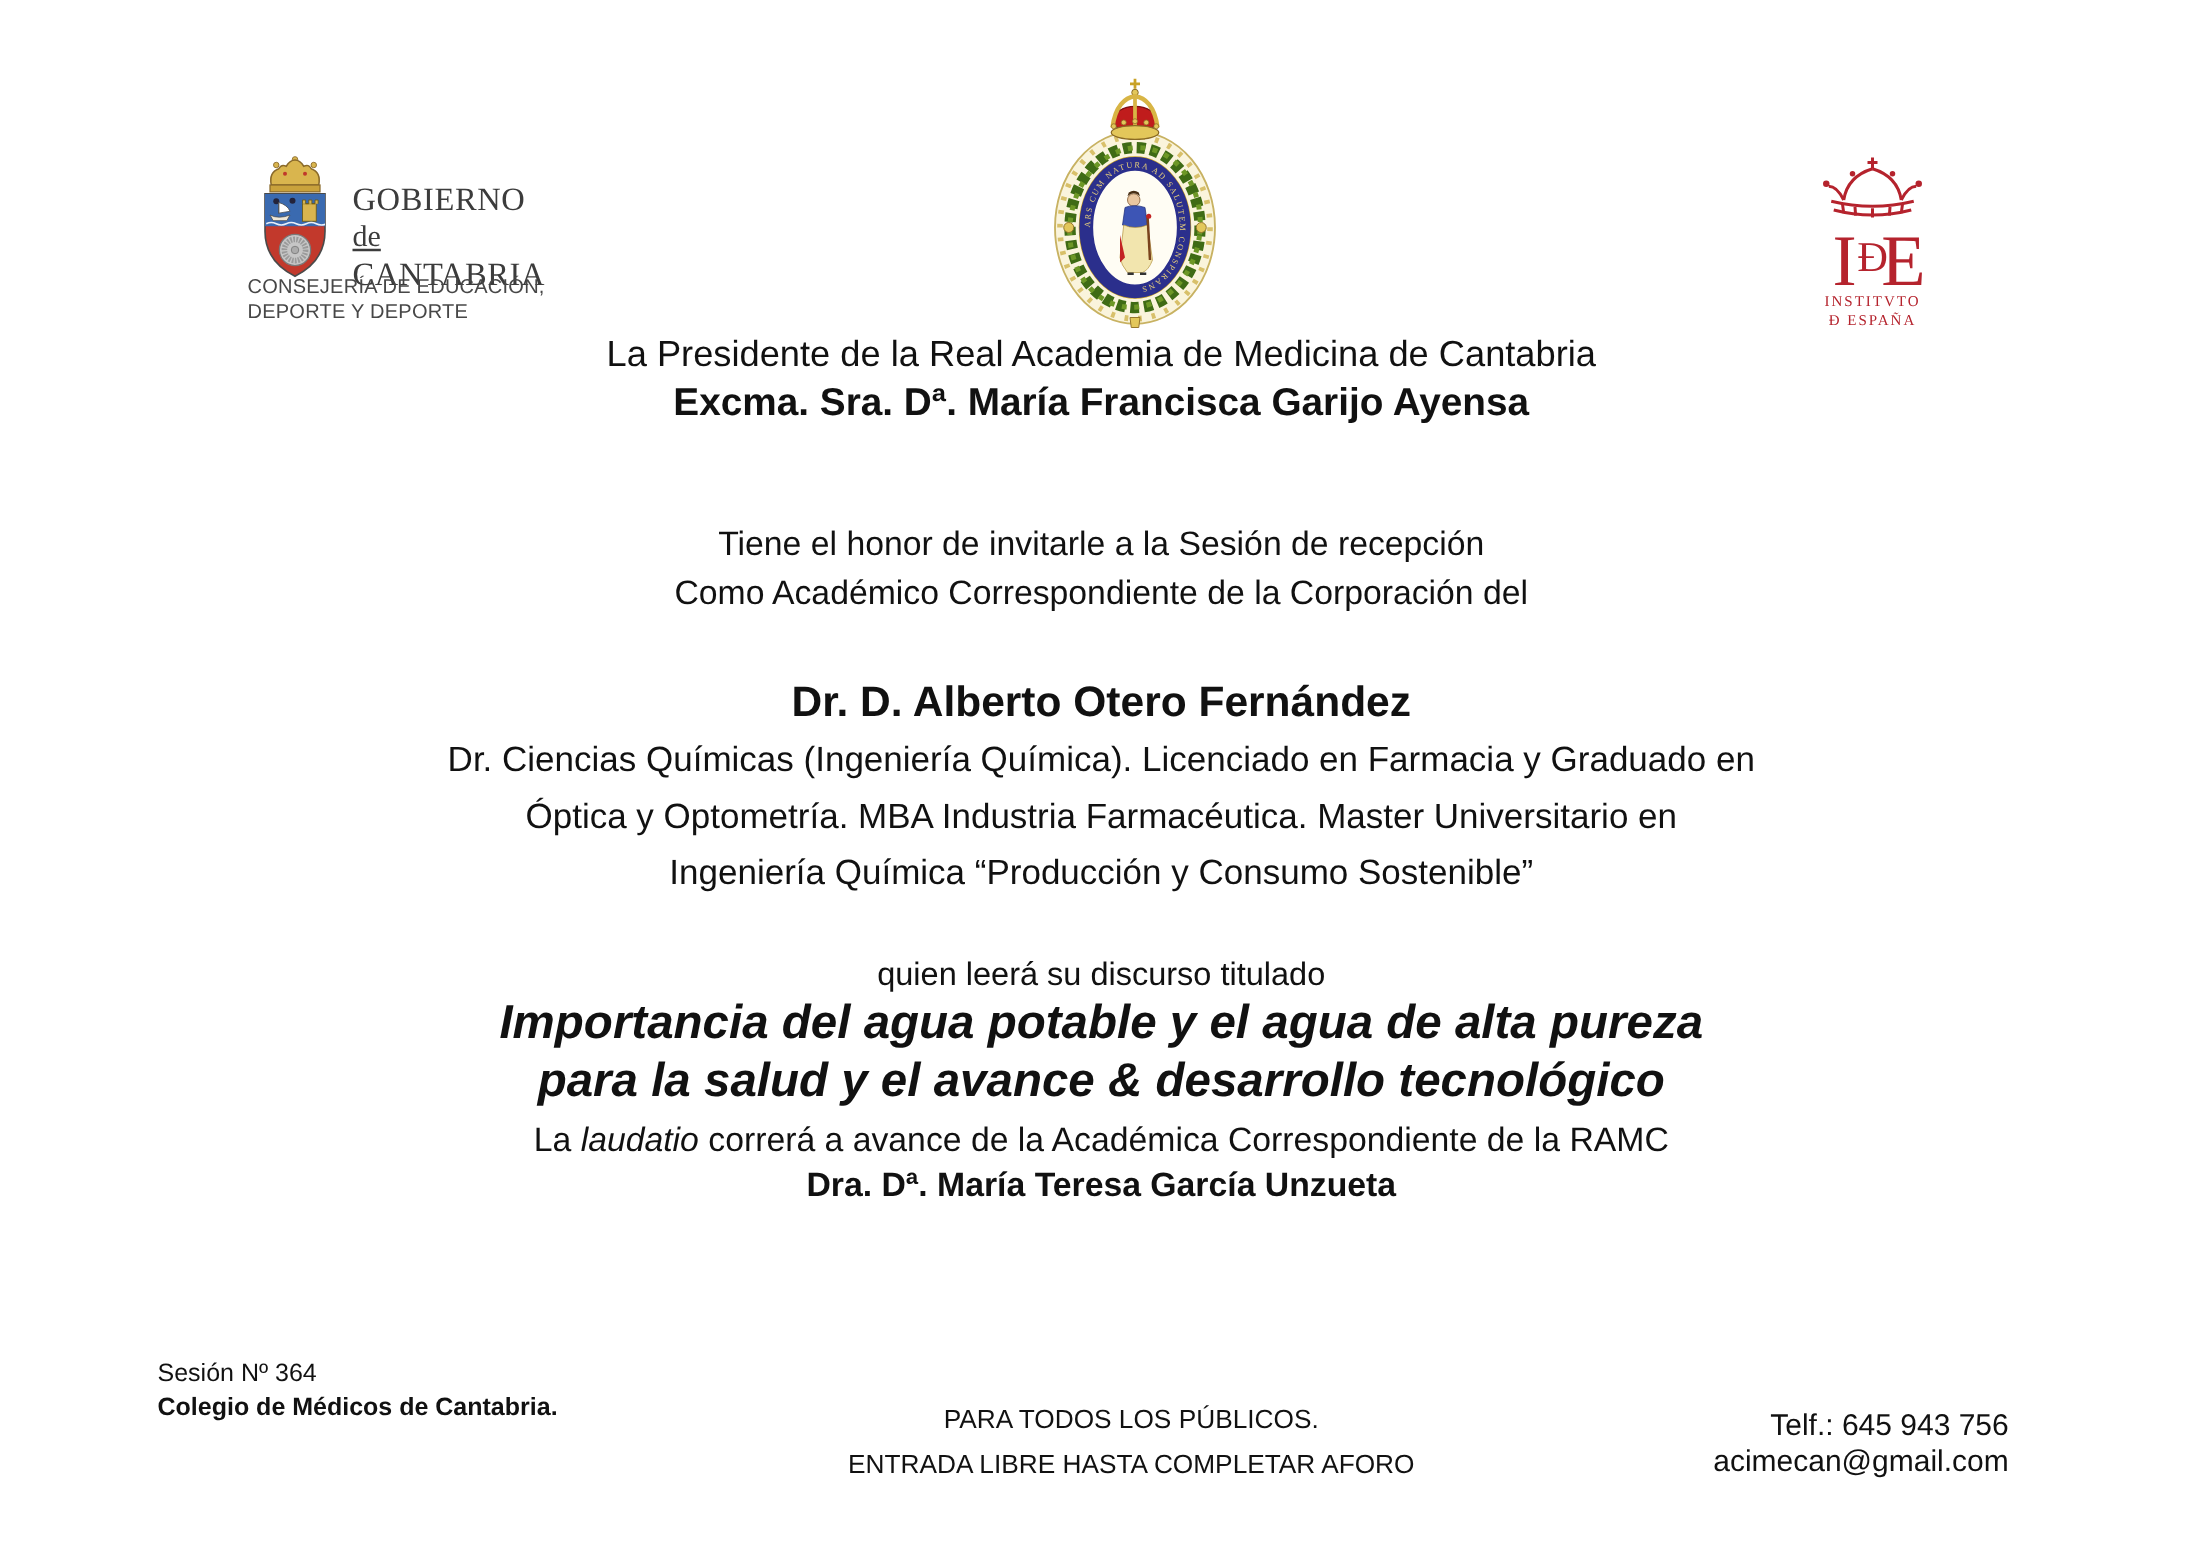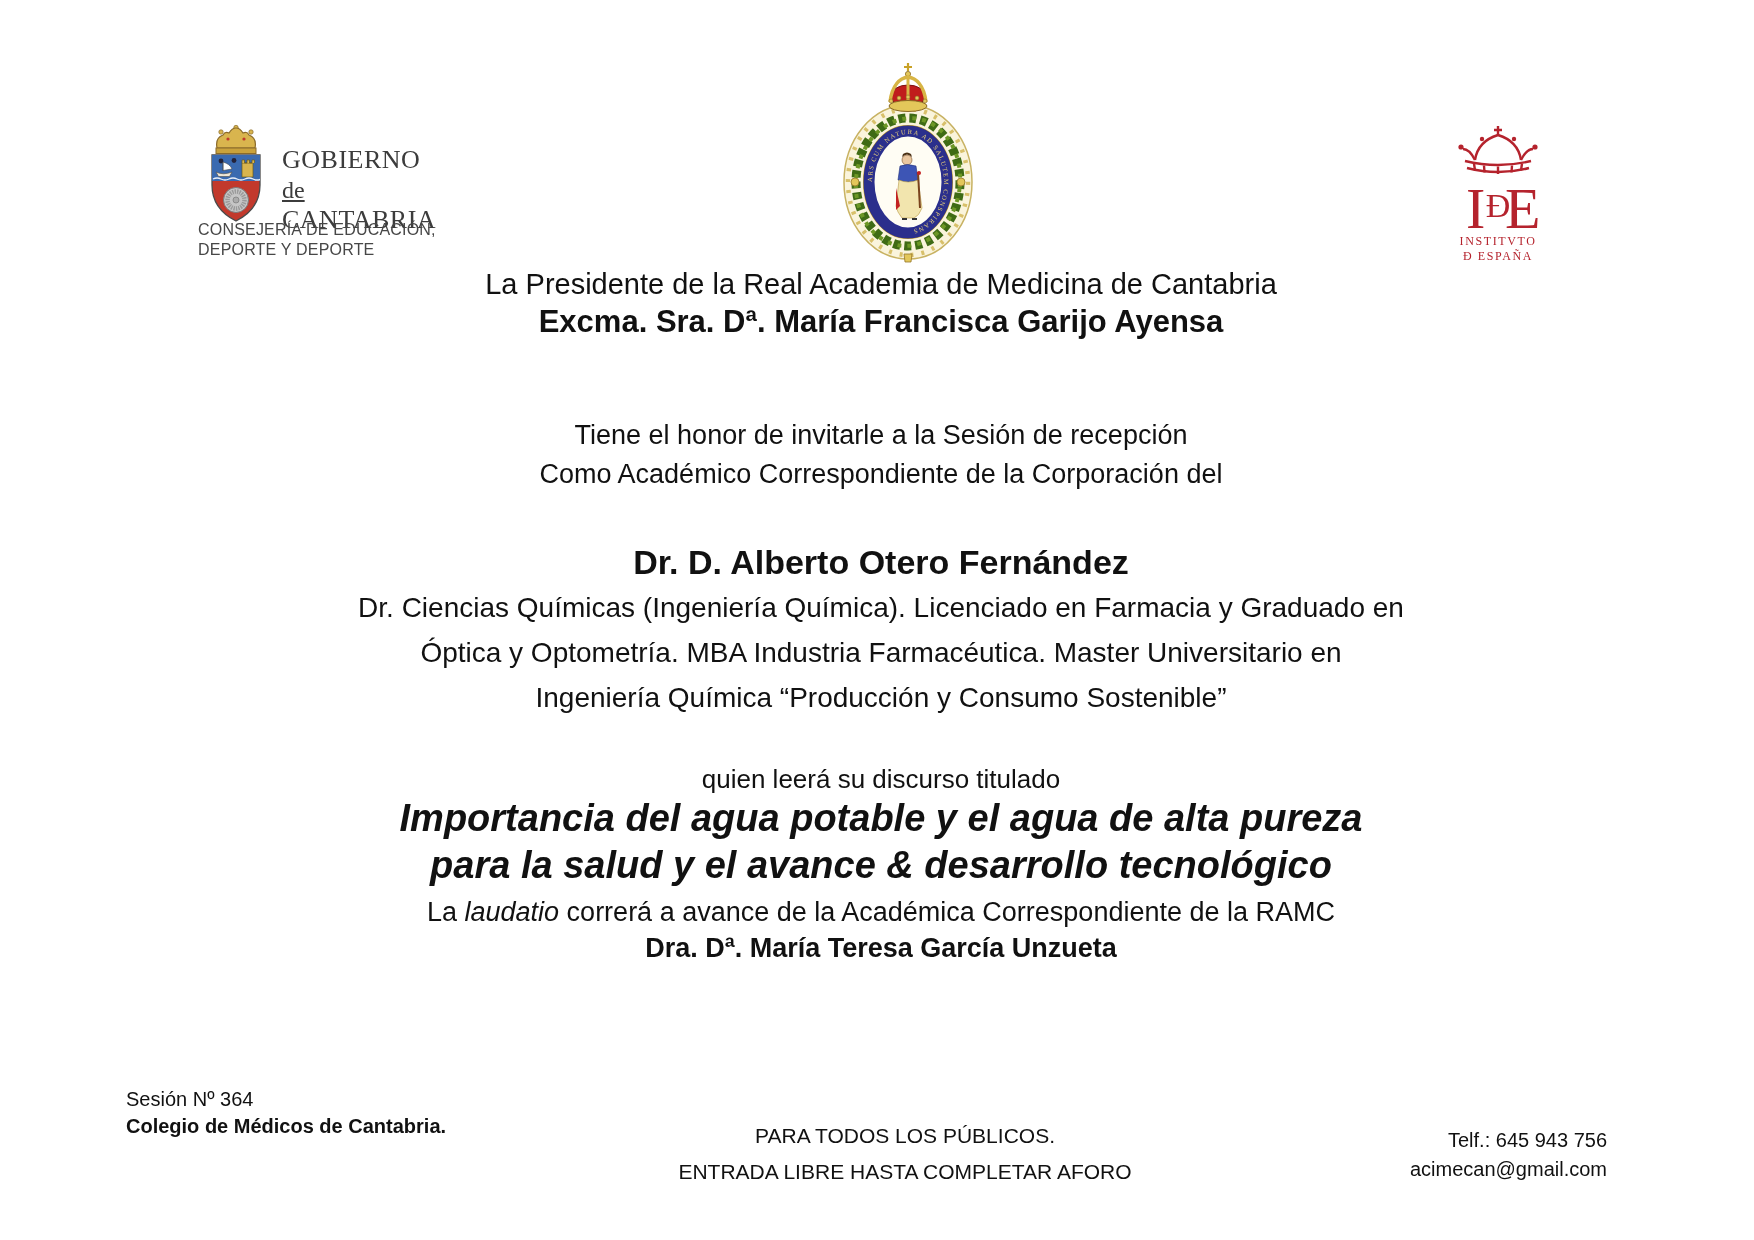--- a/index.html
+++ b/index.html
@@ -39,21 +39,21 @@
   #ln-intro{top:764px;font-size:26px;}
   #ln-title1{top:797px;font-size:38px;}
   #ln-title2{top:844px;font-size:38px;}
   #ln-laudatio{top:897px;font-size:27px;}
   #ln-speaker{top:933px;font-size:27px;}
 
   
   #footer-left{left:126px;top:1086px;font-size:20px;line-height:27px;white-space:nowrap;}
   #footer-center{left:0;top:1124px;width:1810px;text-align:center;font-size:21px;white-space:nowrap;}
   #footer-center .fc2{margin-top:12px;}
-  #footer-right{right:147px;top:1126px;text-align:right;font-size:20px;line-height:29px;white-space:nowrap;}
+  #footer-right{right:147px;top:1126px;text-align:right;font-size:24px;line-height:29px;white-space:nowrap;}
 </style>
 </head>
 <body>
 
 <div id="page">
 
   <div class="abs" id="gob-logo">
     <svg id="gob-shield" width="56" height="100" viewBox="0 0 56 100">
       <defs>
         <clipPath id="shieldClip">

